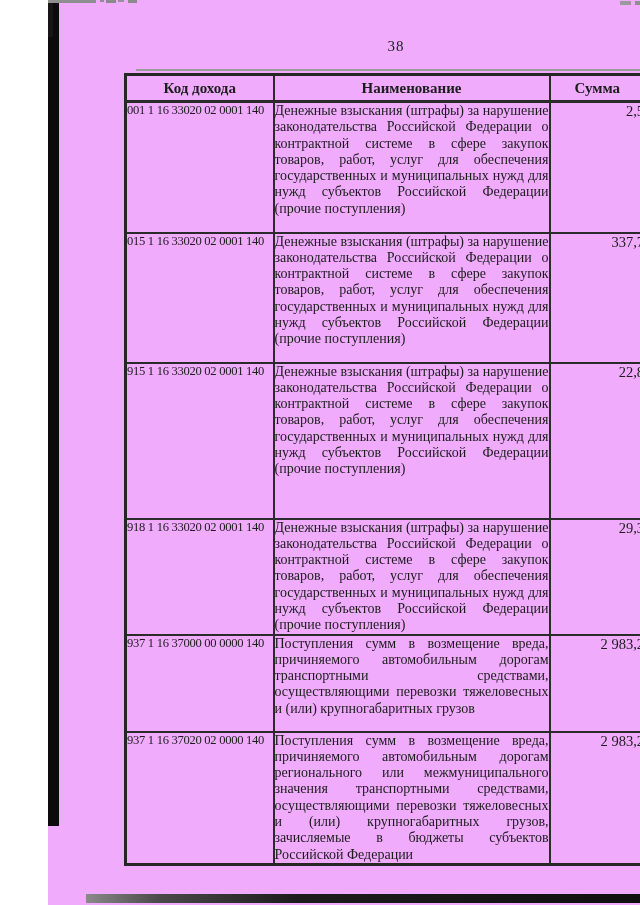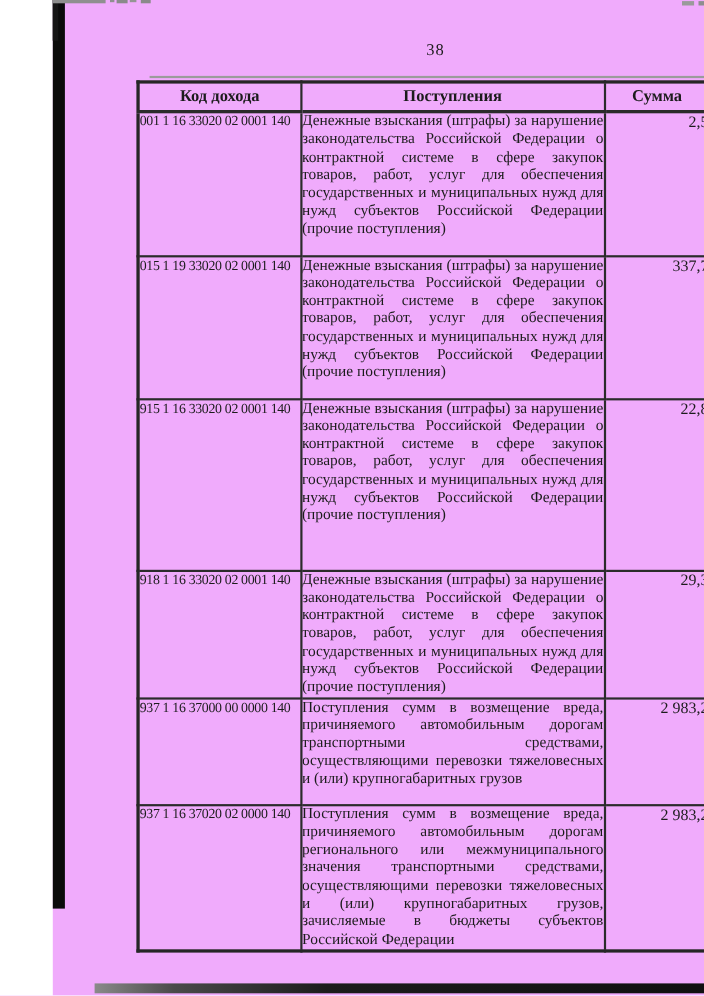--- a/index.html
+++ b/index.html
@@ -121,32 +121,32 @@
 
   <table class="income">
     <colgroup>
       <col style="width:148px">
       <col style="width:276px">
       <col style="width:96px">
     </colgroup>
     <thead>
       <tr>
         <th>Код дохода</th>
-        <th>Поступления</th>
+        <th>Наименование</th>
         <th>Сумма</th>
       </tr>
     </thead>
     <tbody>
       <tr>
         <td class="code">001 1 16 33020 02 0001 140</td>
         <td class="name">Денежные взыскания (штрафы) за нарушение законодательства Российской Федерации о контрактной системе в сфере закупок товаров, работ, услуг для обеспечения государственных и муниципальных нужд для нужд субъектов Российской Федерации (прочие поступления)</td>
         <td class="sum">2,5</td>
       </tr>
       <tr>
-        <td class="code">015 1 19 33020 02 0001 140</td>
+        <td class="code">015 1 16 33020 02 0001 140</td>
         <td class="name">Денежные взыскания (штрафы) за нарушение законодательства Российской Федерации о контрактной системе в сфере закупок товаров, работ, услуг для обеспечения государственных и муниципальных нужд для нужд субъектов Российской Федерации (прочие поступления)</td>
         <td class="sum">337,7</td>
       </tr>
       <tr>
         <td class="code">915 1 16 33020 02 0001 140</td>
         <td class="name">Денежные взыскания (штрафы) за нарушение законодательства Российской Федерации о контрактной системе в сфере закупок товаров, работ, услуг для обеспечения государственных и муниципальных нужд для нужд субъектов Российской Федерации (прочие поступления)</td>
         <td class="sum">22,8</td>
       </tr>
       <tr>
         <td class="code">918 1 16 33020 02 0001 140</td>

